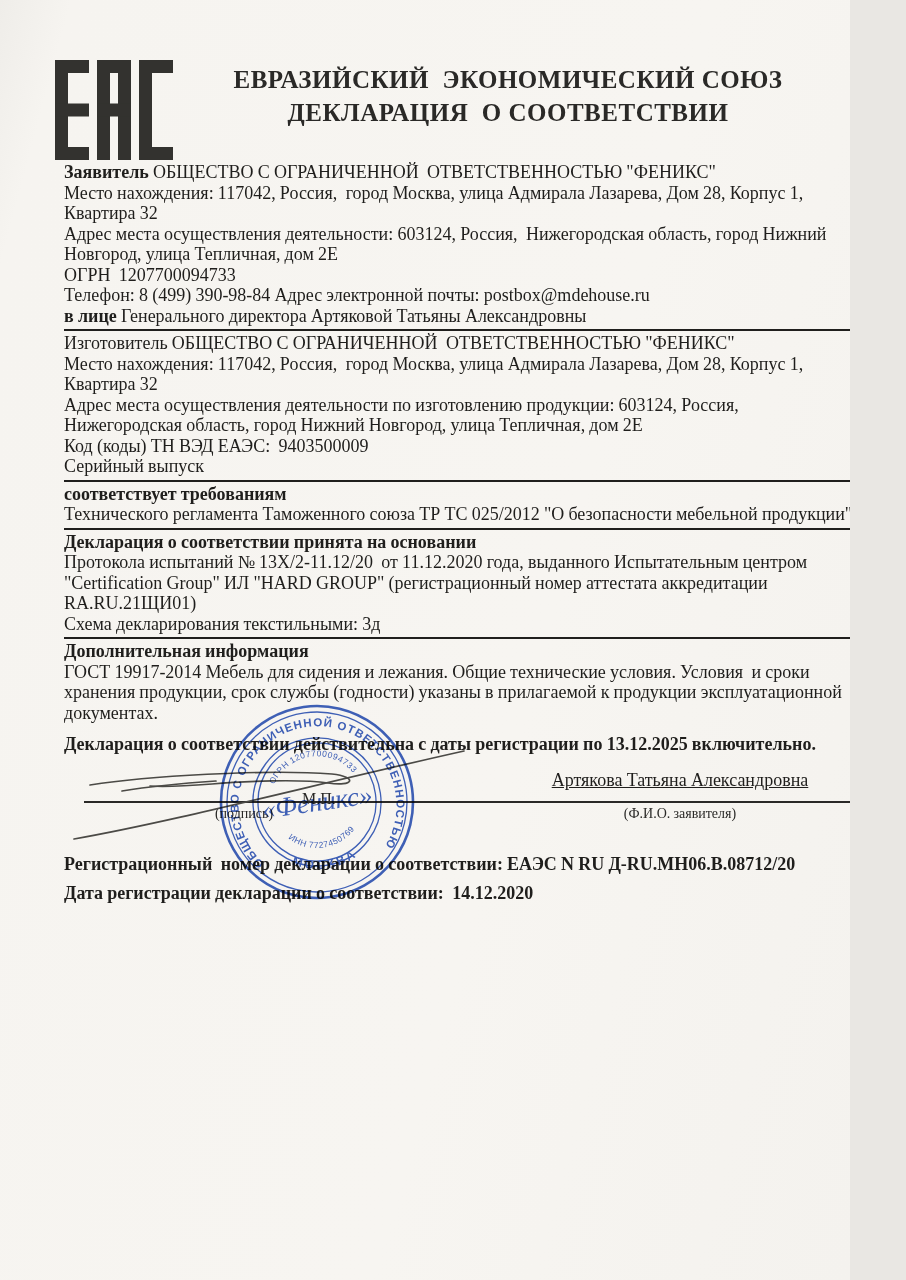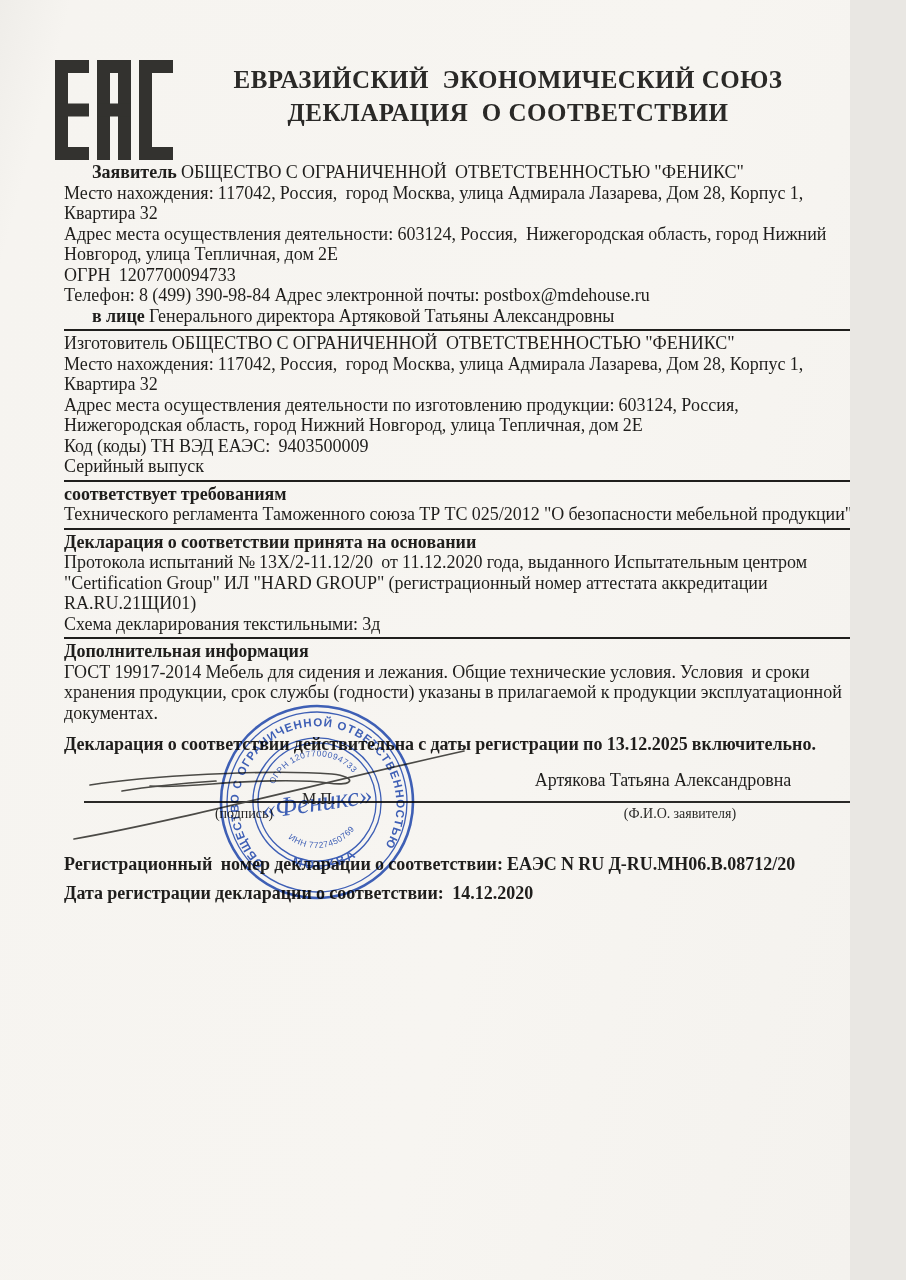--- a/index.html
+++ b/index.html
@@ -21,28 +21,28 @@
     font-weight:bold;font-size:25px;line-height:33px;letter-spacing:.5px;color:#2a2927;
     white-space:pre-wrap;
   }
   
   .content{
     position:absolute;left:64px;top:162px;width:794px;
     font-size:18px;line-height:20.5px;word-spacing:-.3px;
   }
   .content p{margin:0;}
   [data-bind]{white-space:pre-wrap;}
-  .b{font-weight:bold;margin-left:28px;}
+  .b{font-weight:bold;}
   .rule{border-top:2px solid #201f1d;margin:3px 0 2px 0;height:0;}
   .validity{margin-top:11px !important;font-weight:bold;}
   
   .sig-row{position:relative;height:80px;margin-top:14px;}
   .sig-line-left{position:absolute;left:20px;top:32px;width:422px;border-top:2px solid #2a2927;}
   .sig-label-left{position:absolute;left:20px;top:35px;width:320px;text-align:center;font-size:14px;color:#2a2927;}
-  .fio-name{position:absolute;left:421px;top:1px;width:356px;text-align:center;font-size:18px;}
+  .fio-name{position:absolute;left:438px;top:1px;width:356px;text-align:center;font-size:18px;text-decoration:underline;}
   .sig-line-right{position:absolute;left:438px;top:32px;width:356px;border-top:2px solid #2a2927;}
   .fio-label{position:absolute;left:438px;top:35px;width:356px;text-align:center;font-size:14px;color:#2a2927;}
   .mp-mark{position:absolute;left:238px;top:20px;font-size:16px;color:#2a2927;}
   .sig-scribble{position:absolute;left:2px;top:-30px;width:430px;height:118px;}
   .stamp{position:absolute;left:150px;top:-70px;width:206px;height:206px;mix-blend-mode:multiply;opacity:.92;}
   .reg-line{font-weight:bold;margin-top:5px !important;}
   .reg-date{font-weight:bold;margin-top:9px !important;}
 </style>
 </head>
 <body>

